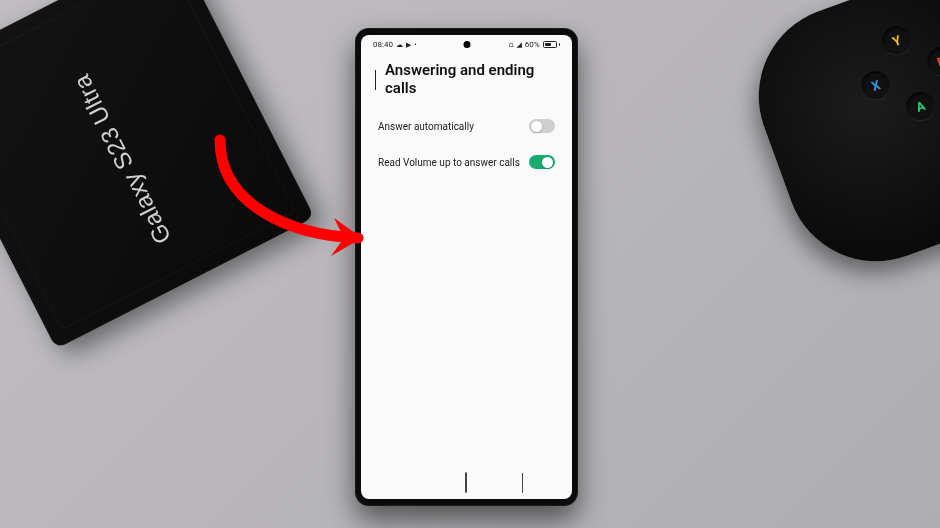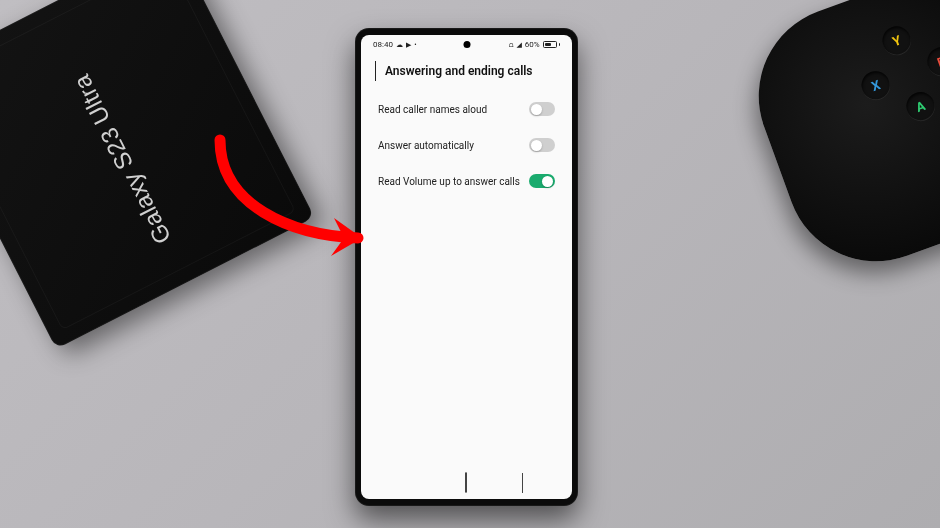--- a/index.html
+++ b/index.html
@@ -69,21 +69,21 @@
     .sicon { font-size:7px; }
     .batt-pill { display:inline-flex; align-items:center; gap:2px; }
     .batt-body { width:14px; height:7px; border:0.8px solid #222; border-radius:1.5px; position:relative; }
     .batt-fill { position:absolute; left:0.8px; top:0.8px; bottom:0.8px; width:55%; background:#222; border-radius:1px; }
     .batt-tip { width:1.3px; height:3.5px; background:#222; border-radius:0 1px 1px 0; }
 
     .header {
       display:flex; align-items:center; gap:9px; padding:9px 14px 11px;
     }
     .back-icon { width:8px; height:8px; border-left:1.6px solid #222; border-bottom:1.6px solid #222; transform:rotate(45deg); }
-    .title { font-size:12px; font-weight:600; color:#111; }
+    .title { font-size:15px; font-weight:600; color:#111; }
 
     .settings { flex:1; padding:0 3px; }
     .row {
       display:flex; align-items:center; justify-content:space-between;
       padding:11px 14px;
     }
     .row-label { font-size:10px; color:#222; }
 
     .toggle {
       width:26px; height:14px; border-radius:8px; position:relative;
@@ -151,24 +151,20 @@
       </div>
     </div>
 
     <div class="header">
       <span><span class="back-icon"></span></span>
       <span class="title">Answering and ending calls</span>
     </div>
 
     <div class="settings">
       <div class="row">
-        <span class="row-label">Read caller names aloud</span>
-        <span class="toggle off"></span>
-      </div>
-      <div class="row">
         <span class="row-label">Answer automatically</span>
         <span class="toggle off"></span>
       </div>
       <div class="row">
         <span class="row-label">Read Volume up to answer calls</span>
         <span class="toggle on"></span>
       </div>
     </div>
 
     <div class="navbar">

